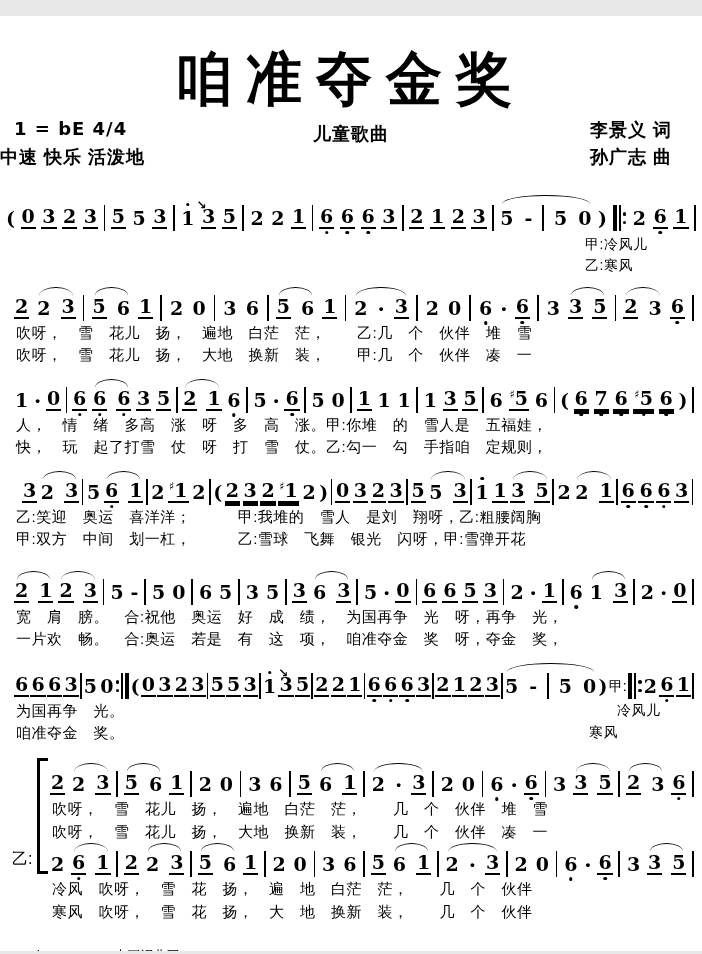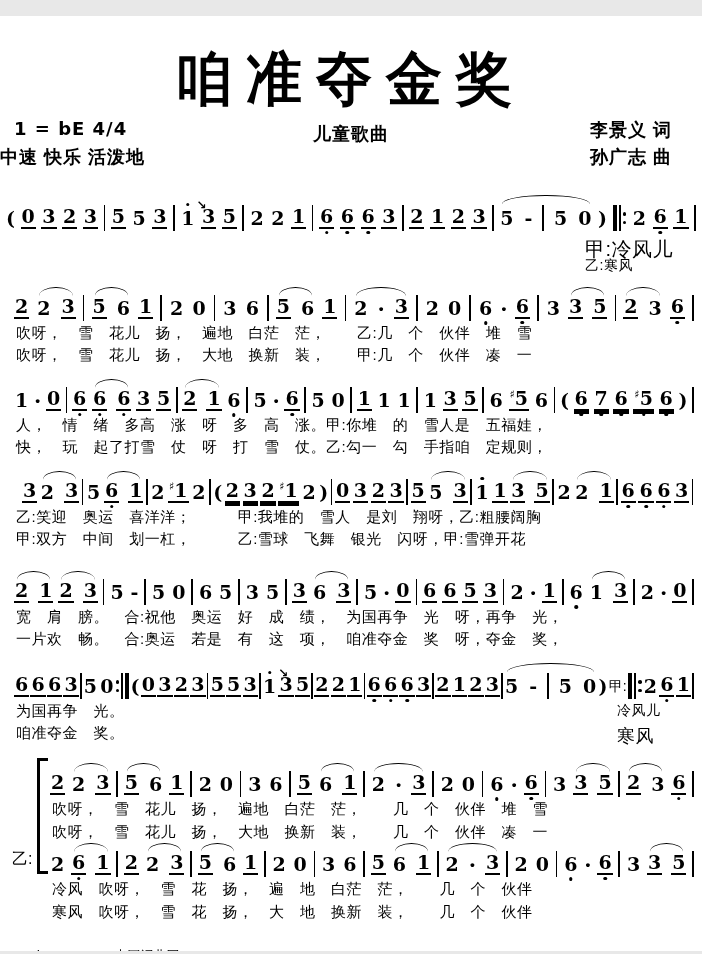--- a/index.html
+++ b/index.html
@@ -109,21 +109,21 @@
         <i class="dots">
           <i></i>
           <i></i>
         </i>
       </span>
       <span class="note">2</span>
       <span class="note u1">6<span class="db"></span></span>
       <span class="note u1">1</span>
       <span class="bar"></span>
     </div>
-  <div class="lyr" style="left:585px;top:220px;font-size:20px;">甲:冷风儿</div>
+  <div class="lyr" style="left:585px;top:220px;font-size:14px;">甲:冷风儿</div>
   <div class="lyr" style="left:585px;top:241px;font-size:14px;">乙:寒风</div>
 
   <div class="notes" style="left:14px;right:8px;top:276px;">
       <span class="note u1">2</span>
       <span class="slur">
         <span class="note">2</span>
         <span class="note u1">3</span>
       </span>
       <span class="bar"></span>
       <span class="slur">
@@ -398,21 +398,21 @@
         </i>
       </span>
       <span class="note">2</span>
       <span class="note u1">6<span class="db"></span></span>
       <span class="note u1">1</span>
       <span class="bar"></span>
     </div>
   <div class="lyr" style="left:16px;top:686px;">为国再争　光。</div>
   <div class="lyr" style="left:16px;top:708px;">咱准夺金　奖。</div>
   <div class="lyr" style="left:617px;top:686px;font-size:14px;">冷风儿</div>
-  <div class="lyr" style="left:617px;top:708px;font-size:18px;">寒风</div>
+  <div class="lyr" style="left:589px;top:708px;font-size:14px;">寒风</div>
 
   <div class="bracket"></div>
   <div class="part-label">乙:</div>
 
   <div class="notes" style="left:50px;right:8px;top:752px;">
       <span class="note u1">2</span>
       <span class="slur">
         <span class="note">2</span>
         <span class="note u1">3</span>
       </span>

